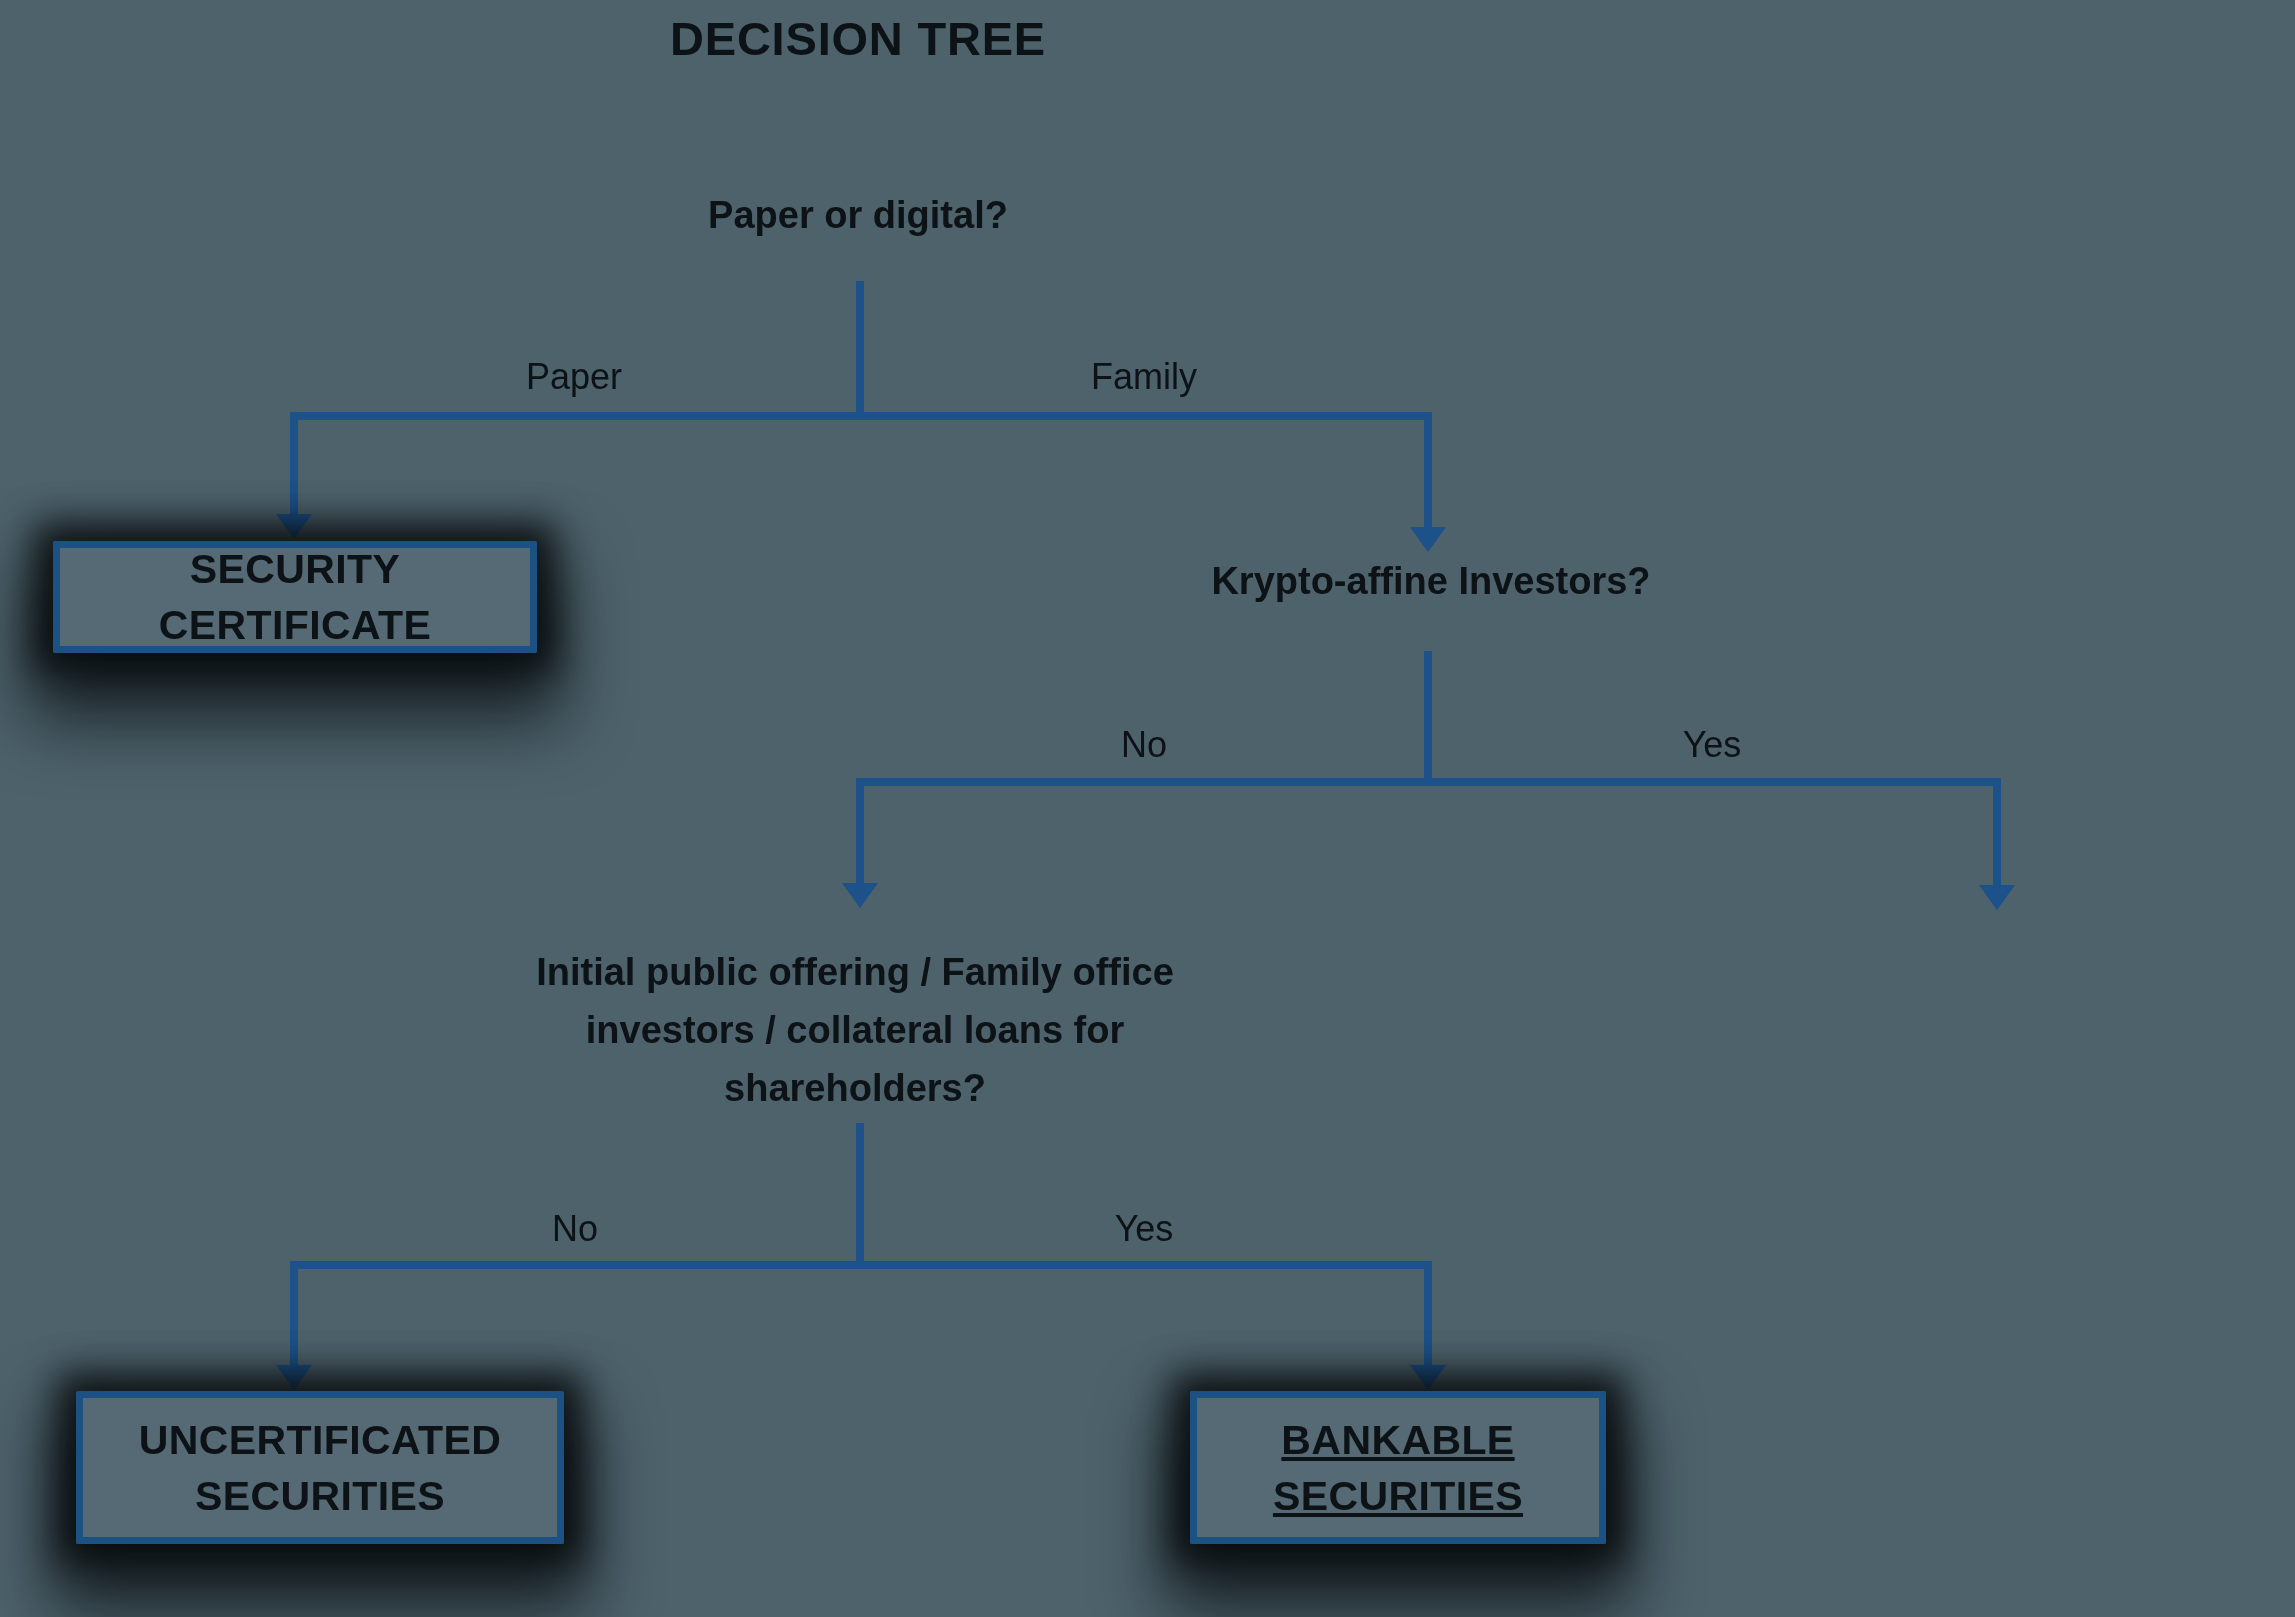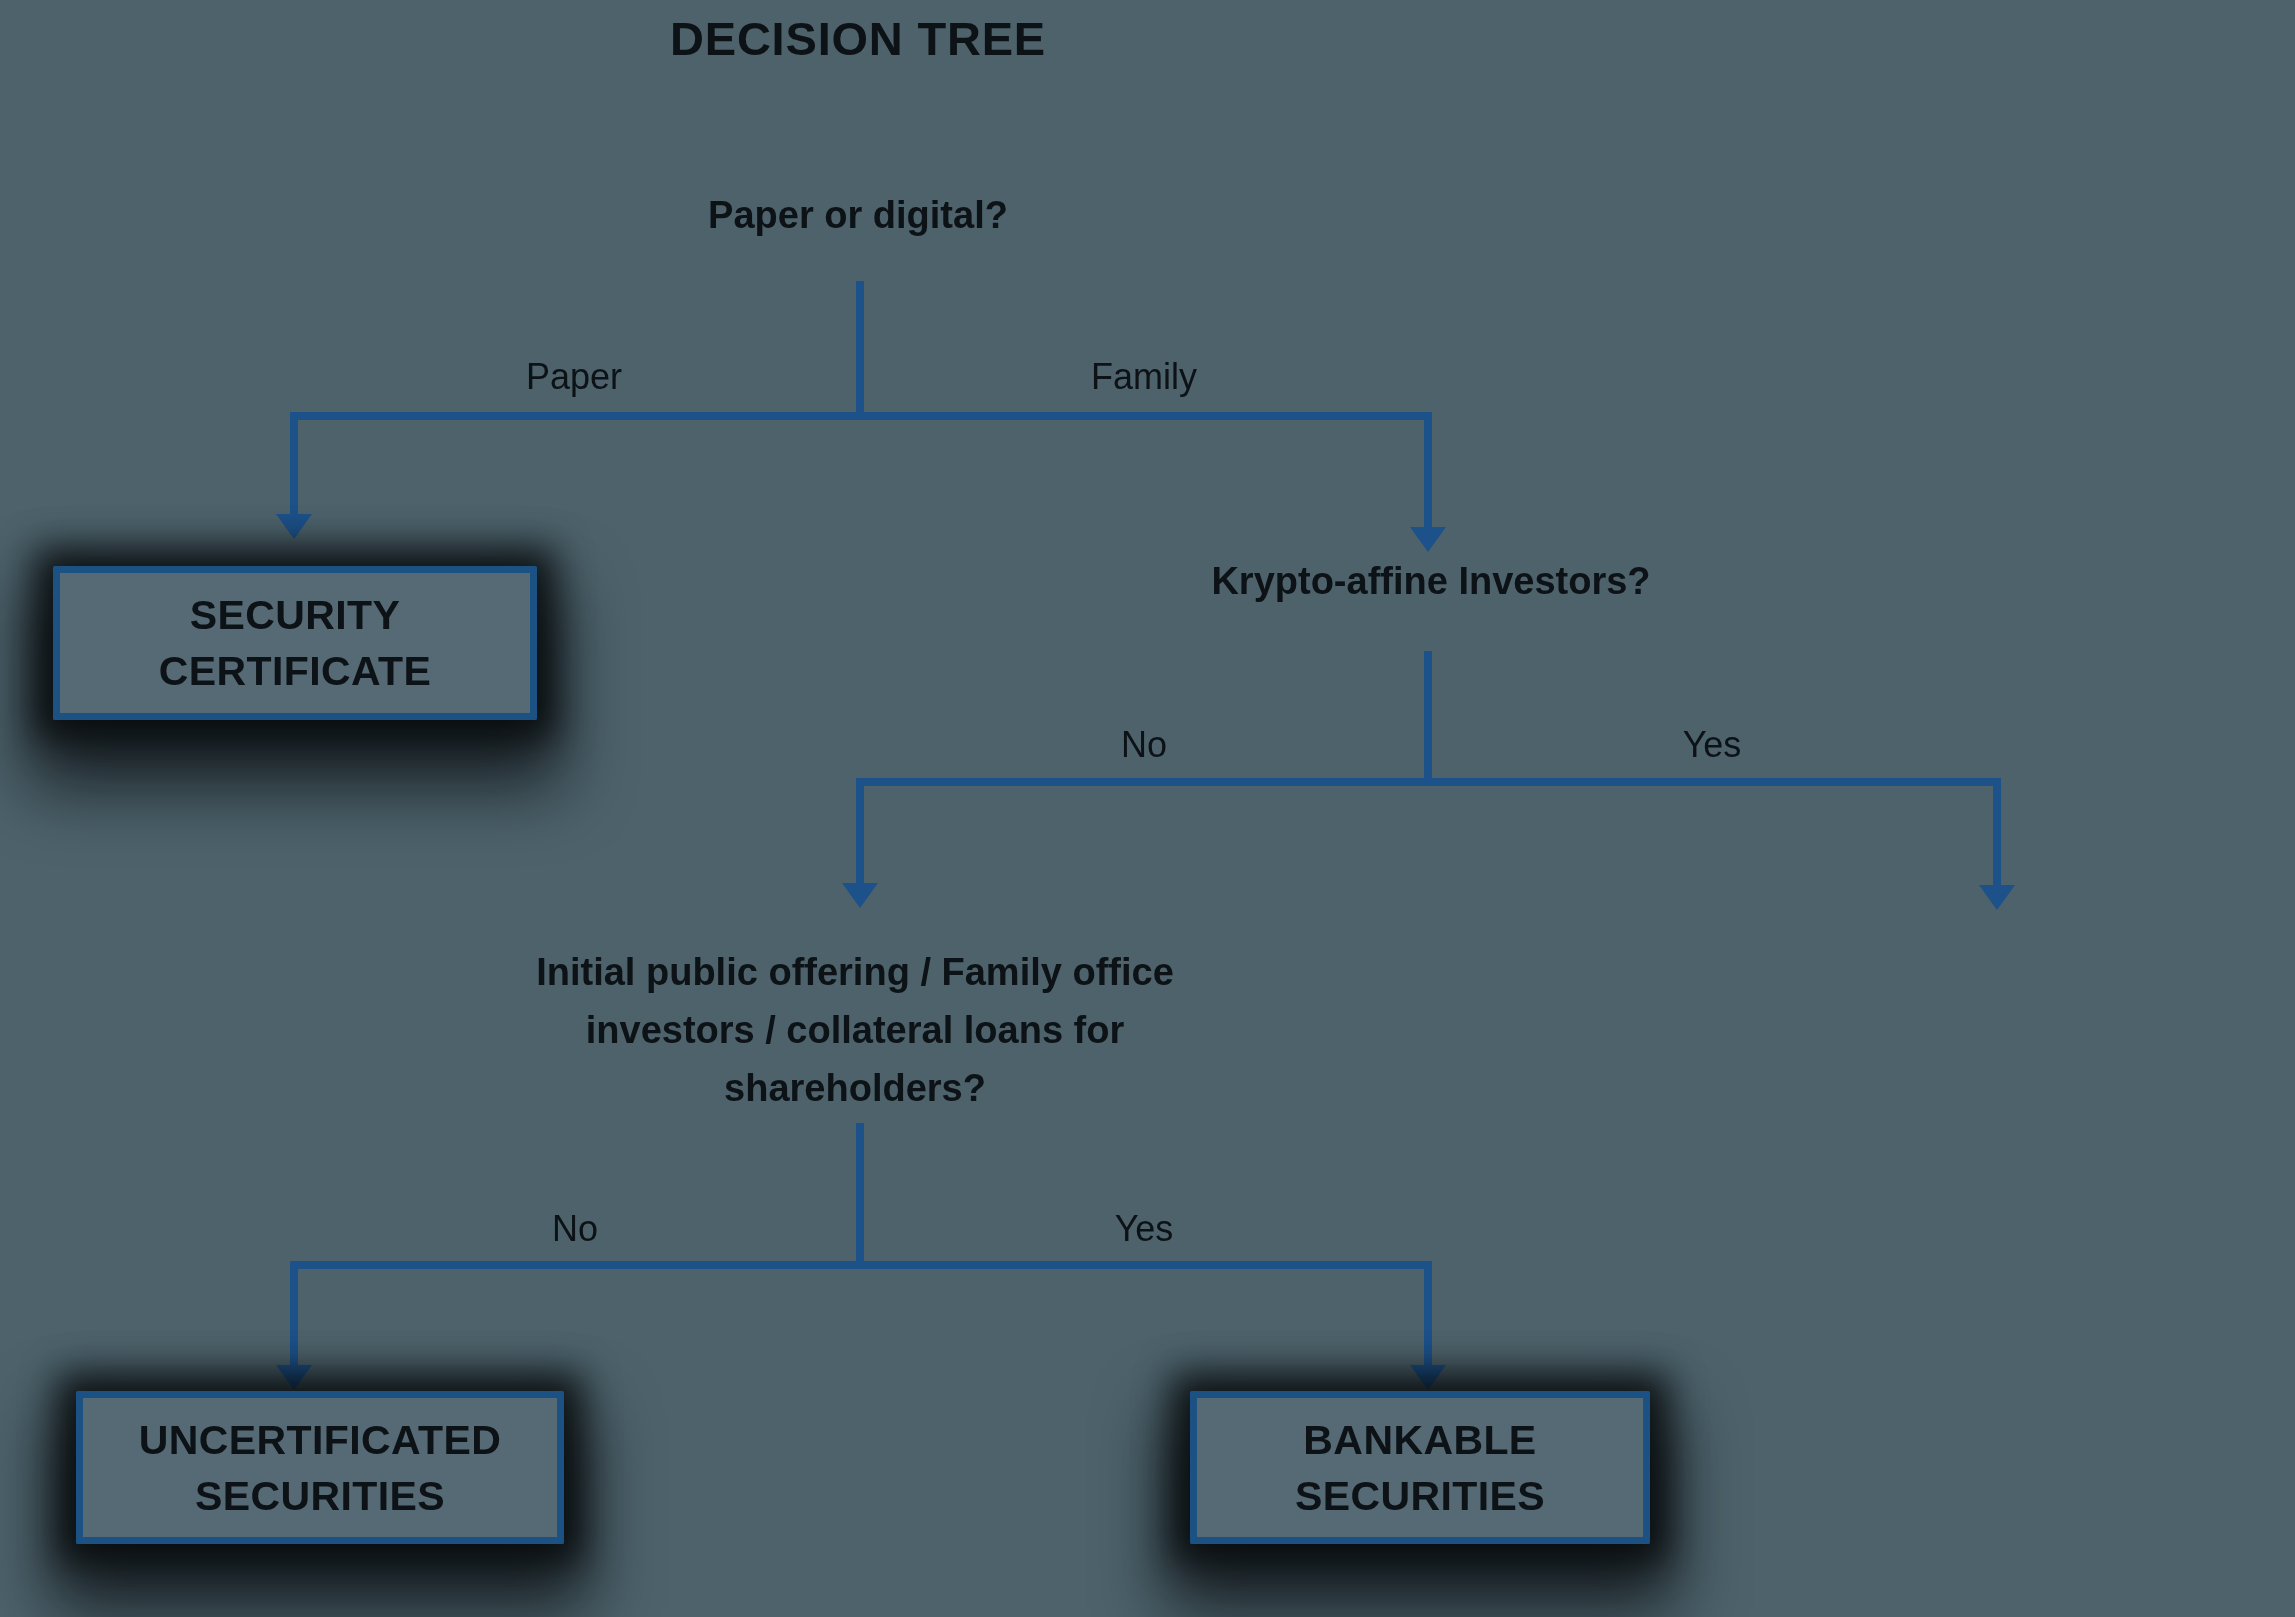--- a/index.html
+++ b/index.html
@@ -78,21 +78,21 @@
 
   <div class="branch-label" style="left:574px;top:356px;">Paper</div>
   <div class="branch-label" style="left:1144px;top:356px;">Family</div>
 
   <div class="edge" style="left:290px;top:412px;width:8px;height:105px;"></div>
   <div class="arrowhead" style="left:276px;top:514px;"></div>
 
   <div class="edge" style="left:1424px;top:412px;width:8px;height:117px;"></div>
   <div class="arrowhead" style="left:1410px;top:527px;"></div>
 
-  <div class="node-box" style="left:53px;top:566px;width:484px;height:154px;">SECURITY
+  <div class="node-box" style="left:53px;top:541px;width:484px;height:112px;">SECURITY
 CERTIFICATE</div>
 
   <div class="question" style="left:1431px;top:561px;line-height:41px;">Krypto-affine Investors?</div>
 
   <div class="edge" style="left:1424px;top:651px;width:8px;height:131px;"></div>
 
   <div class="edge" style="left:856px;top:778px;width:1145px;height:8px;"></div>
 
   <div class="branch-label" style="left:1144px;top:724px;">No</div>
   <div class="branch-label" style="left:1712px;top:724px;">Yes</div>
@@ -116,17 +116,17 @@
   <div class="branch-label" style="left:1144px;top:1208px;">Yes</div>
 
   <div class="edge" style="left:290px;top:1261px;width:8px;height:105px;"></div>
   <div class="arrowhead" style="left:276px;top:1365px;"></div>
 
   <div class="edge" style="left:1424px;top:1261px;width:8px;height:105px;"></div>
   <div class="arrowhead" style="left:1410px;top:1365px;"></div>
 
   <div class="node-box" style="left:53px;top:1391px;width:488px;height:153px;margin-left:23px;">UNCERTIFICATED
 SECURITIES</div>
-  <div class="node-box" style="left:1190px;top:1391px;width:460px;height:153px;">BANKABLE
+  <div class="node-box" style="left:1190px;top:1391px;width:416px;height:153px;text-decoration:underline;">BANKABLE
 SECURITIES</div>
 
 </div>
 
 
 </body></html>

